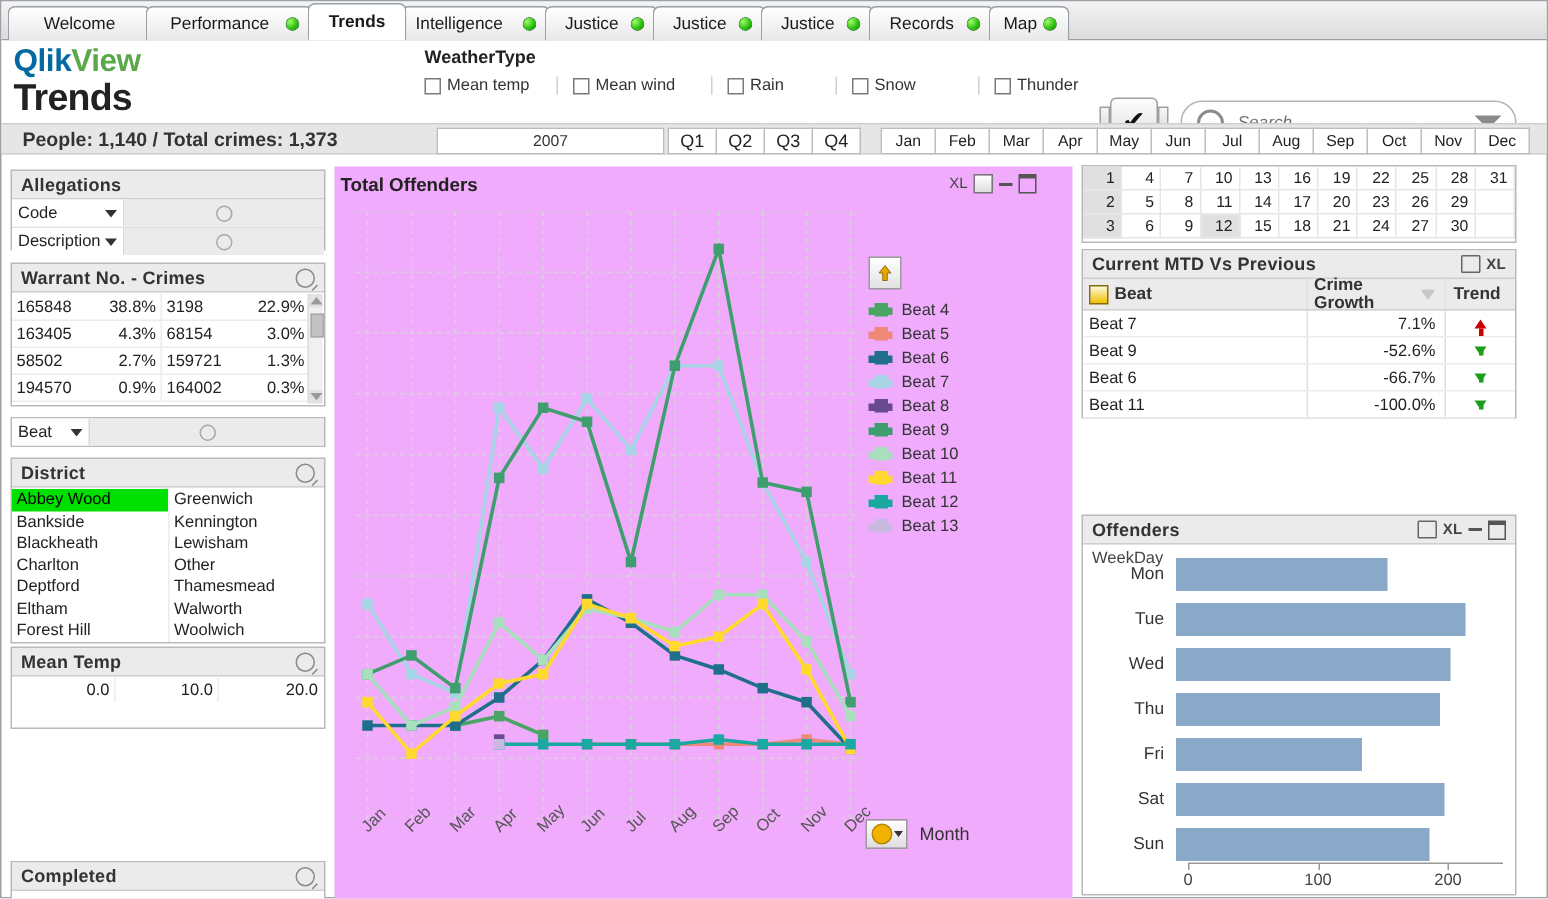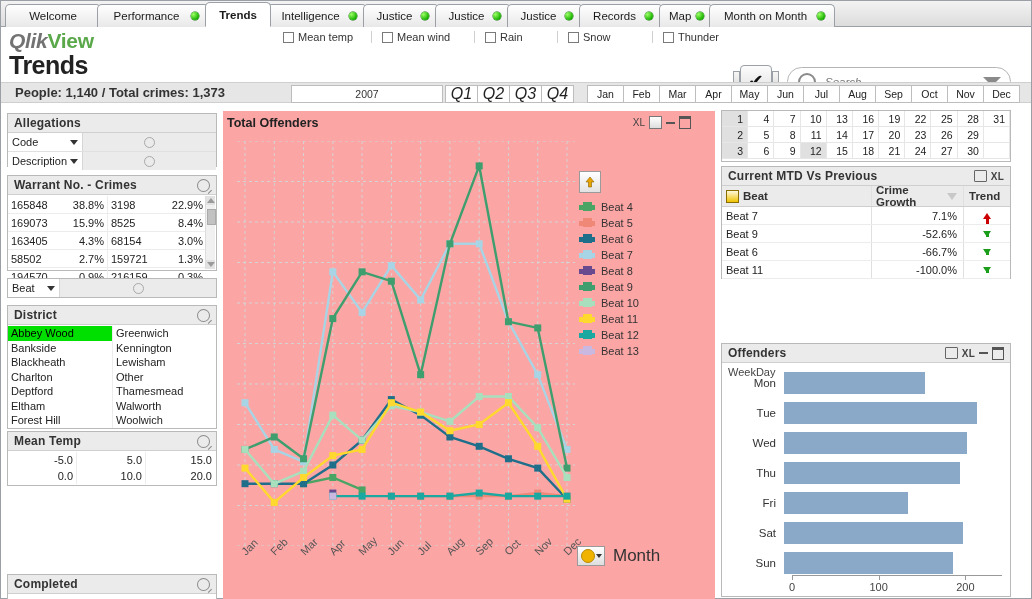--- a/index.html
+++ b/index.html
@@ -24,21 +24,21 @@
     padding:0 9px;box-sizing:border-box;
     font-size:11.5px;color:#1a1a1a;white-space:nowrap;cursor:pointer;}
   .tab.active{top:1px;height:25px;background:#ffffff;font-weight:bold;z-index:5;border-bottom:1px solid #fff;}
   .dot{width:8px;height:8px;border-radius:50%;
     background:radial-gradient(circle at 30% 30%,#9cff66,#19b200 70%,#0c7a00);
     box-shadow:0 0 0 .5px #0a6b00;flex:none;}
 
   
   .header{position:absolute;left:0;top:26px;width:1030px;height:55px;background:#ffffff;}
   .logo{position:absolute;left:8px;top:2px;font-size:21px;font-weight:bold;letter-spacing:-.3px;}
-  .logo .q{color:#737373;font-style:italic;}
+  .logo .q{color:#0369a1;}
   .logo .v{color:#5aa84a;}
   .apptitle{position:absolute;left:8px;top:24px;font-size:25px;font-weight:bold;color:#222;letter-spacing:-.5px;}
 
   .weatherbox{position:absolute;left:282px;top:4px;}
   .weatherlabel{font-size:12px;font-weight:bold;color:#222;margin-bottom:6px;}
   .wrow{display:flex;align-items:center;}
   .wopt{display:flex;align-items:center;gap:4px;font-size:11px;color:#333;
         padding-right:10px;margin-right:10px;border-right:1px solid #d0d0d0;cursor:pointer;}
   .wopt:last-child{border-right:none;}
   .cb{width:9px;height:9px;border:1px solid #7a7a7a;background:#fff;display:inline-block;flex:none;}
@@ -62,21 +62,21 @@
     border-top:9px solid #8a8a8a;}
 
   
   .kpistrip{position:absolute;left:0;top:81px;width:1030px;height:21px;background:#e6e6e6;
     border-top:1px solid #cfcfcf;border-bottom:1px solid #cfcfcf;box-sizing:border-box;}
   .kpi{position:absolute;left:14px;top:2px;font-size:13px;font-weight:bold;color:#333;}
   .yearbox{position:absolute;left:290px;top:2px;width:150px;height:16px;background:#fff;border:1px solid #bdbdbd;
     font-size:10.5px;color:#333;display:flex;align-items:center;justify-content:center;cursor:pointer;}
   .qbtns{position:absolute;left:444px;top:2px;display:flex;}
   .qbtns div{width:31px;height:16px;background:#fff;border:1px solid #bdbdbd;border-left:none;
-    font-size:16px;display:flex;align-items:center;justify-content:center;cursor:pointer;font-style:italic;}
+    font-size:12px;display:flex;align-items:center;justify-content:center;cursor:pointer;}
   .qbtns div:first-child{border-left:1px solid #bdbdbd;}
   .mbtns{position:absolute;left:586px;top:2px;display:flex;}
   .mbtns div{width:35px;height:16px;background:#fff;border:1px solid #bdbdbd;border-left:none;
     font-size:10.5px;display:flex;align-items:center;justify-content:center;cursor:pointer;}
   .mbtns div:first-child{border-left:1px solid #bdbdbd;}
 
   
   .panel{position:absolute;background:#fff;border:1px solid #b9b9b9;box-sizing:border-box;}
   .ptitle{height:19px;background:#ebebeb;border-bottom:1px solid #cfcfcf;
     display:flex;align-items:center;padding:0 6px;box-sizing:border-box;
@@ -101,21 +101,21 @@
   .colsep{border-right:1px solid #ececec;}
   .selected{background:#00e000;color:#000;}
 
   .scroll{position:absolute;right:1px;top:20px;bottom:1px;width:9px;background:#f0f0f0;border-left:1px solid #ddd;}
   .sbtn{height:9px;background:#e2e2e2;display:flex;align-items:center;justify-content:center;}
   .sthumb{position:absolute;top:13px;left:1px;width:7px;height:14px;background:#c2c2c2;border:1px solid #aaa;}
   .tri-up{width:0;height:0;border-left:4px solid transparent;border-right:4px solid transparent;border-bottom:5px solid #9a9a9a;}
   .tri-dn{width:0;height:0;border-left:4px solid transparent;border-right:4px solid transparent;border-top:5px solid #9a9a9a;}
 
   
-  .chartwrap{position:absolute;left:222px;top:110px;width:492px;height:489px;background:#fca5a5;}
+  .chartwrap{position:absolute;left:222px;top:110px;width:492px;height:489px;background:#f0abfc;}
   .charttitle{position:absolute;left:4px;top:5px;font-size:12.5px;font-weight:bold;color:#222;}
   .chartico{position:absolute;right:24px;top:5px;display:flex;align-items:center;gap:4px;font-size:10px;color:#444;}
   .icobox{width:11px;height:11px;border:1px solid #777;background:linear-gradient(#fff,#ddd);}
   .icomin{width:9px;height:2px;background:#555;}
   .icomax{width:10px;height:9px;border:1px solid #555;border-top-width:3px;}
 
   .plot{position:absolute;left:236px;top:140px;width:338px;height:405px;}
 
   .xlabels{position:absolute;left:236px;top:546px;width:338px;height:40px;}
   .xlab{position:absolute;font-size:11px;color:#555;transform:rotate(-45deg);transform-origin:left top;white-space:nowrap;}
@@ -179,21 +179,21 @@
         <span style="flex: 1 1 0%; text-align: center;">Welcome</span>
       </div>
       <div class="tab" style="left: 96px; width: 112px;">
         <span style="flex: 1 1 0%; text-align: center;">Performance</span>
         <span class="dot"></span>
       </div>
       <div class="tab active" style="left: 204px; width: 66px;">
         <span style="flex: 1 1 0%; text-align: center;">Trends</span>
       </div>
       <div class="tab" style="left: 266px; width: 100px;">
-        <span style="flex: 1 1 0%; text-align: center;">Intelligence</span>
+        <span style="flex: 1 1 0%; text-align: left;">Intelligence</span>
         <span class="dot"></span>
       </div>
       <div class="tab" style="left: 362px; width: 76px;">
         <span style="flex: 1 1 0%; text-align: center;">Justice</span>
         <span class="dot"></span>
       </div>
       <div class="tab" style="left: 434px; width: 76px;">
         <span style="flex: 1 1 0%; text-align: center;">Justice</span>
         <span class="dot"></span>
       </div>
@@ -202,33 +202,30 @@
         <span class="dot"></span>
       </div>
       <div class="tab" style="left: 578px; width: 84px;">
         <span style="flex: 1 1 0%; text-align: center;">Records</span>
         <span class="dot"></span>
       </div>
       <div class="tab" style="left: 658px; width: 54px;">
         <span style="flex: 1 1 0%; text-align: center;">Map</span>
         <span class="dot"></span>
       </div>
-      <div class="tab" style="left: 708px; width: 126px;">
-        <span style="flex: 1 1 0%; text-align: center;">Month on Month</span>
-        <span class="dot"></span>
-      </div>
     </div>
 
   <div class="header">
     <div class="logo">
       <span class="q">Qlik</span><span class="v">View</span>
     </div>
     <div class="apptitle">Trends</div>
 
     <div class="weatherbox">
+      <div class="weatherlabel">WeatherType</div>
       <div class="wrow" id="weatheropts">
           <div class="wopt" style="width: 78px;">
             <span class="cb"></span>
             <span>Mean temp</span>
           </div>
           <div class="wopt" style="width: 82px;">
             <span class="cb"></span>
             <span>Mean wind</span>
           </div>
           <div class="wopt" style="width: 62px;">
@@ -316,41 +313,35 @@
       <span class="srch"></span>
     </div>
     <div id="warrantrows" style="position:absolute;left:0;top:20px;right:10px;">
         <div class="lbrow">
           <div class="lbcell" style="width:52px">165848</div>
           <div class="lbcell num colsep" style="width:48px">38.8%</div>
           <div class="lbcell" style="width:52px">3198</div>
           <div class="lbcell num" style="flex:1">22.9%</div>
         </div>
         <div class="lbrow">
-          <div class="lbcell" style="width:52px">169073</div>
-          <div class="lbcell num colsep" style="width:48px">15.9%</div>
-          <div class="lbcell" style="width:52px">8525</div>
-          <div class="lbcell num" style="flex:1">8.4%</div>
-        </div>
-        <div class="lbrow">
           <div class="lbcell" style="width:52px">163405</div>
           <div class="lbcell num colsep" style="width:48px">4.3%</div>
           <div class="lbcell" style="width:52px">68154</div>
           <div class="lbcell num" style="flex:1">3.0%</div>
         </div>
         <div class="lbrow">
           <div class="lbcell" style="width:52px">58502</div>
           <div class="lbcell num colsep" style="width:48px">2.7%</div>
           <div class="lbcell" style="width:52px">159721</div>
           <div class="lbcell num" style="flex:1">1.3%</div>
         </div>
         <div class="lbrow">
           <div class="lbcell" style="width:52px">194570</div>
           <div class="lbcell num colsep" style="width:48px">0.9%</div>
-          <div class="lbcell" style="width:52px">216159</div>
+          <div class="lbcell" style="width:52px">164002</div>
           <div class="lbcell num" style="flex:1">0.3%</div>
         </div>
       </div>
     <div class="scroll">
       <div class="sbtn">
           <span class="tri-up"></span>
         </div>
       <div class="sthumb"></div>
       <div class="sbtn" style="position:absolute;bottom:0;left:0;right:0;">
           <span class="tri-dn"></span>
@@ -396,25 +387,20 @@
         </div>
     </div>
   </div>
 
   <div class="panel" style="left:6px;top:430px;width:210px;height:55px;">
     <div class="ptitle">
       <span class="sp">Mean Temp</span>
       <span class="srch"></span>
     </div>
     <div id="meantemp" style="position:absolute;left:0;top:20px;right:0;">
-        <div class="lbrow" style="border-bottom: none; height: 16px;">
-          <div class="lbcell num colsep" style="width: 69px;">-5.0</div>
-          <div class="lbcell num colsep" style="width: 69px;">5.0</div>
-          <div class="lbcell num" style="width: 69px;">15.0</div>
-        </div>
         <div class="lbrow" style="border-bottom: none; height: 16px;">
           <div class="lbcell num colsep" style="width: 69px;">0.0</div>
           <div class="lbcell num colsep" style="width: 69px;">10.0</div>
           <div class="lbcell num" style="width: 69px;">20.0</div>
         </div>
       </div>
   </div>
 
   <div class="panel" style="left:6px;top:547px;width:210px;height:38px;margin-top:26px;">
     <div class="ptitle">
@@ -650,21 +636,21 @@
           <span>Beat 13</span>
         </div>
       </div>
   </div>
 
   <div class="monthbtn">
     <div class="cyc">
       <span class="cycIcon"></span>
       <span style="width:0;height:0;border-left:3px solid transparent;border-right:3px solid transparent;border-top:4px solid #333;"></span>
     </div>
-    <span style="font-size:17px;color:#333;">Month</span>
+    <span style="font-size:12px;color:#333;">Month</span>
   </div>
 
   <div class="calbox">
     <div class="calgrid" id="calgrid">
         <div class="calcell hl">1</div>
         <div class="calcell">4</div>
         <div class="calcell">7</div>
         <div class="calcell">10</div>
         <div class="calcell">13</div>
         <div class="calcell">16</div>

